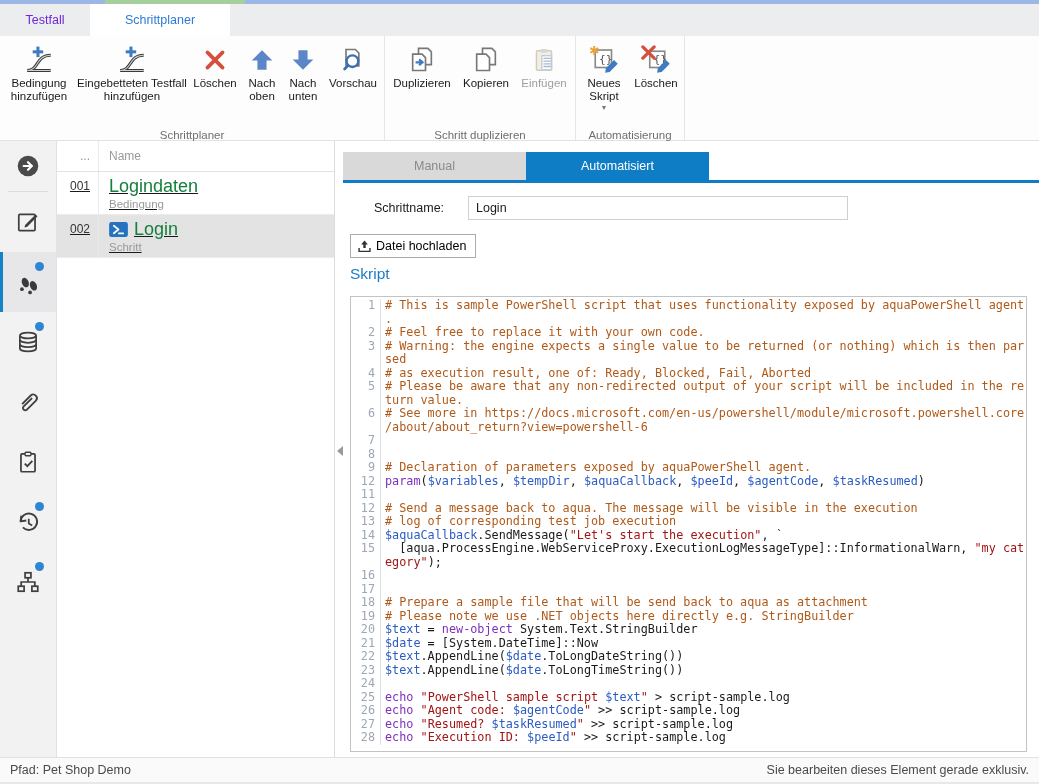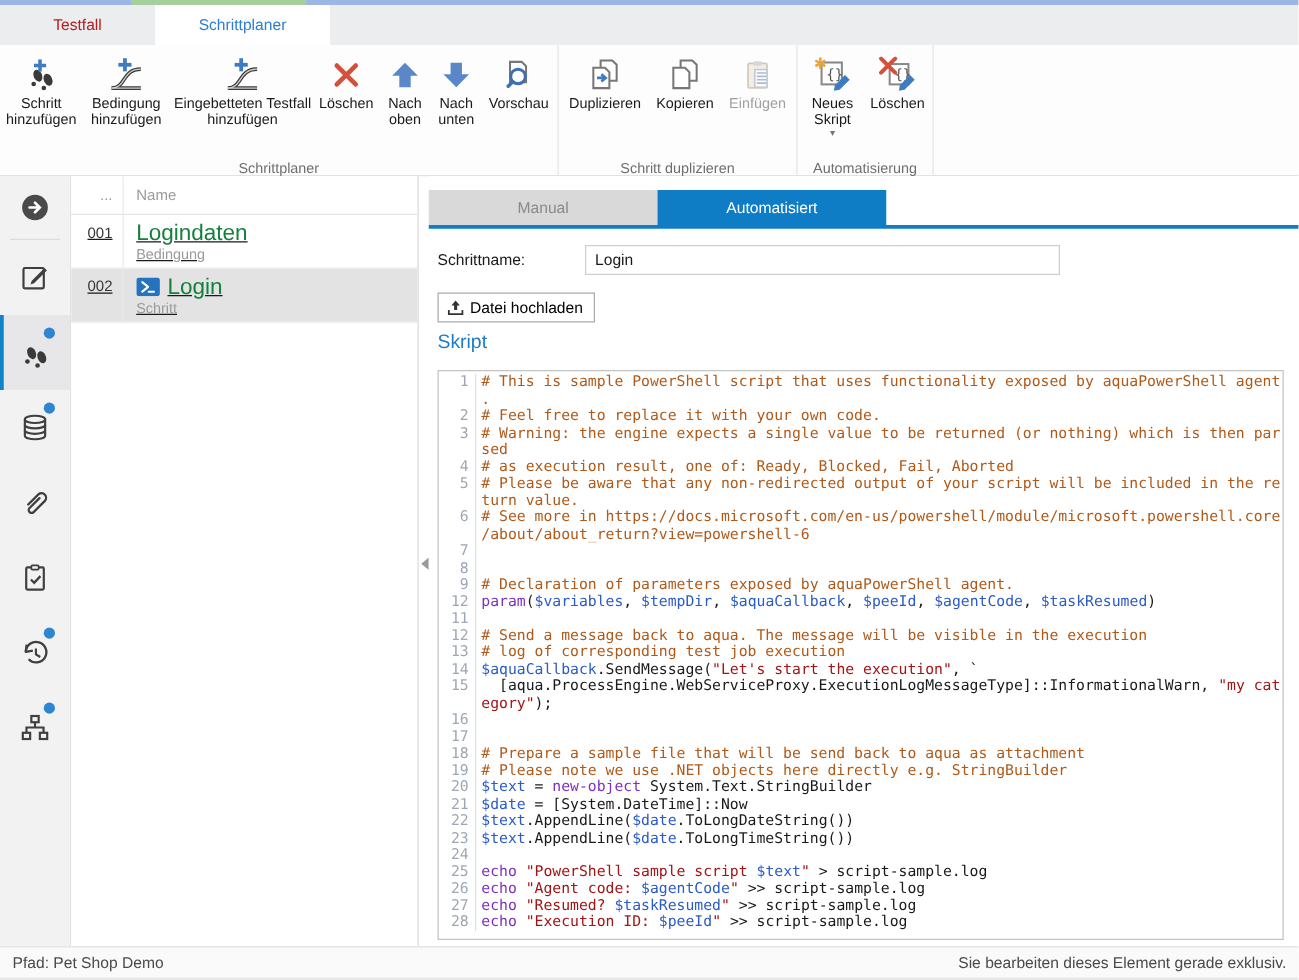--- a/index.html
+++ b/index.html
@@ -7,21 +7,21 @@
   body { font-family:"Liberation Sans", sans-serif; color:#1a1a1a; }
   .app { position:relative; width:1039px; height:784px; background:#fff; overflow:hidden; }
 
   
   .topstrip { position:absolute; left:0; top:0; width:1039px; height:4px; background:#9cb7e5; }
   .topstrip-green { position:absolute; left:105px; top:0; width:140px; height:4px; background:#a6cf9e; }
 
   
   .tabbar { position:absolute; left:0; top:4px; width:1039px; height:32px; background:#ecedef; display:flex; }
   .ttab { height:32px; display:flex; align-items:center; justify-content:center; font-size:12.5px; cursor:default; }
-  .ttab.t0 { width:124px; color:#b91c1c; }
+  .ttab.t0 { width:90px; color:#6d28d9; }
   .ttab.t1 { width:140px; background:#fff; color:#2e7cd6; }
 
   
   .ribbon { position:absolute; left:0; top:36px; width:1039px; height:105px; background:#fdfdfd; border-bottom:1px solid #e2e2e2; display:flex; }
   .rgroup { display:flex; flex-direction:column; border-right:1px solid #e6e6e6; padding:0 2px; }
   .rgroup-buttons { display:flex; flex:1; align-items:flex-start; padding-top:5px; }
   .rbtn { display:flex; flex-direction:column; align-items:center; padding-top:2px; min-height:86px; cursor:default; }
   .ricon { height:34px; display:flex; align-items:center; justify-content:center; position:relative; }
   .rlabel { font-size:11.5px; line-height:13px; text-align:center; white-space:normal; }
   .rbtn.disabled .rlabel { color:#9f9f9f; }
@@ -58,21 +58,21 @@
 
   
   .detail { position:absolute; left:343px; top:0; width:696px; height:616px; background:#fff; }
   .dtabs { position:absolute; left:0; top:11px; height:28px; display:flex; }
   .dtab { width:183px; display:flex; align-items:center; justify-content:center; font-size:12.5px; cursor:default; }
   .dtab.inactive { background:#d9d9d9; color:#8a8a8a; }
   .dtab.active { background:#0e7dc6; color:#fff; }
   .dtab-bar { position:absolute; left:0; top:39px; width:696px; height:3px; background:#0e7dc6; }
 
   .fieldrow { position:absolute; left:7px; top:55px; display:flex; align-items:center; }
-  .flabel { font-size:12.5px; width:118px; }
+  .flabel { font-size:12.5px; width:118px;text-align:center; }
   .ftext { width:380px; height:24px; border:1px solid #cfcfcf; font-size:12.5px; padding:0 7px; font-family:"Liberation Sans", sans-serif; color:#1a1a1a; outline:none; }
 
   .upload-btn { position:absolute; left:7px; top:93px; height:24px; display:inline-flex; align-items:center; gap:4px; background:#fff; border:1px solid #ababab; font-size:12.5px; padding:0 9px 0 6px; cursor:pointer; }
 
   .script-heading { position:absolute; left:7px; top:124px; font-size:15.5px; color:#1c7cc4; }
 
   
   .editor { position:absolute; left:7px; top:155px; width:677px; height:456px; border:1px solid #c3c3c3; background:#fff; overflow:hidden; padding-top:2px; font-family:"DejaVu Sans Mono", monospace; font-size:11.8px; line-height:13.5px; }
   .eline { display:flex; }
   .gut { width:30px; flex:0 0 30px; text-align:right; padding-right:5px; color:#9ea7b6; border-right:1px solid #dde1e7; }
@@ -98,37 +98,20 @@
   <div class="topstrip-green"></div>
 
   <div class="tabbar">
     <div class="ttab t0">Testfall</div>
     <div class="ttab t1">Schrittplaner</div>
   </div>
 
   <div class="ribbon" id="ribbon">
       <div class="rgroup">
         <div class="rgroup-buttons">
-          <div class="rbtn" style="width: 62px;">
-            <span class="ricon">
-              <svg width="26" height="30" viewBox="0 0 24 24">
-                <g fill="#3a3a3a">
-                  <ellipse cx="9.5" cy="12.5" rx="3.1" ry="4.6" transform="rotate(-22 9.5 12.5)"></ellipse>
-                  <circle cx="6.4" cy="18.6" r="1.7"></circle>
-                  <ellipse cx="17" cy="15.5" rx="3.1" ry="4.6" transform="rotate(-22 17 15.5)"></ellipse>
-                  <circle cx="13.9" cy="21.6" r="1.7"></circle>
-                </g>
-                <g fill="#3e7bc0">
-                  <rect x="9.8" y="0.5" width="2.6" height="9"></rect>
-                  <rect x="6.6" y="3.7" width="9" height="2.6"></rect>
-                </g>
-              </svg>
-            </span>
-            <span class="rlabel">Schritt hinzufügen</span>
-          </div>
           <div class="rbtn" style="width: 74px;">
             <span class="ricon">
               <svg width="28" height="30" viewBox="0 0 24 24">
                 <g stroke="#3a3a3a" fill="none">
                   <path d="M2 21 H22" stroke-width="2.6"></path>
                   <path d="M2 21 C12 21 9 8 22 8" stroke-width="2.6"></path>
                   <path d="M2 21 H22" stroke="#cfcfcf" stroke-width="0.9"></path>
                   <path d="M2 21 C12 21 9 8 22 8" stroke="#cfcfcf" stroke-width="0.9"></path>
                 </g>
                 <g fill="#3e7bc0">

